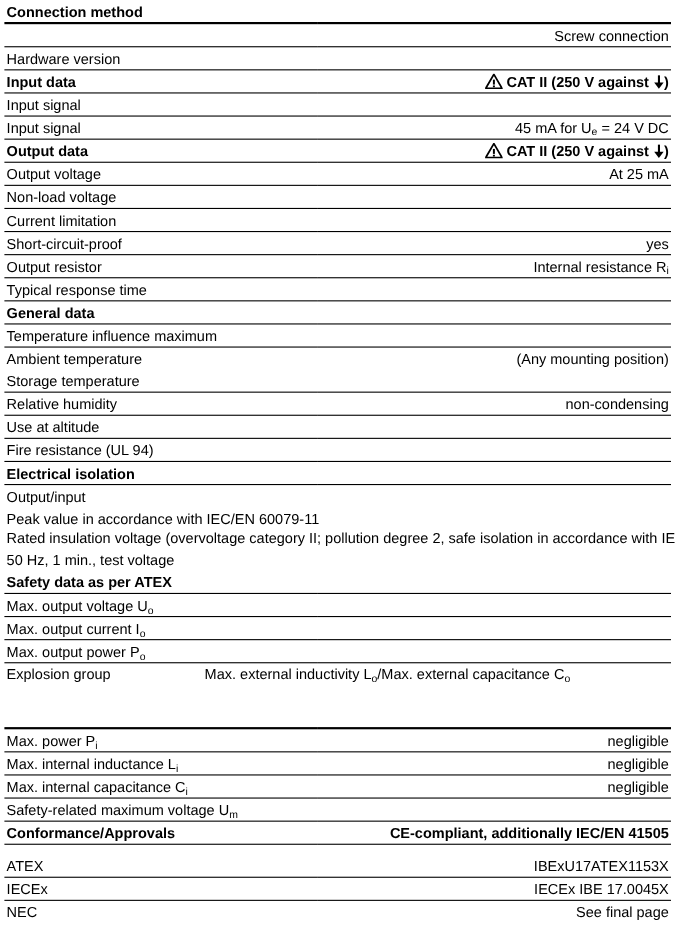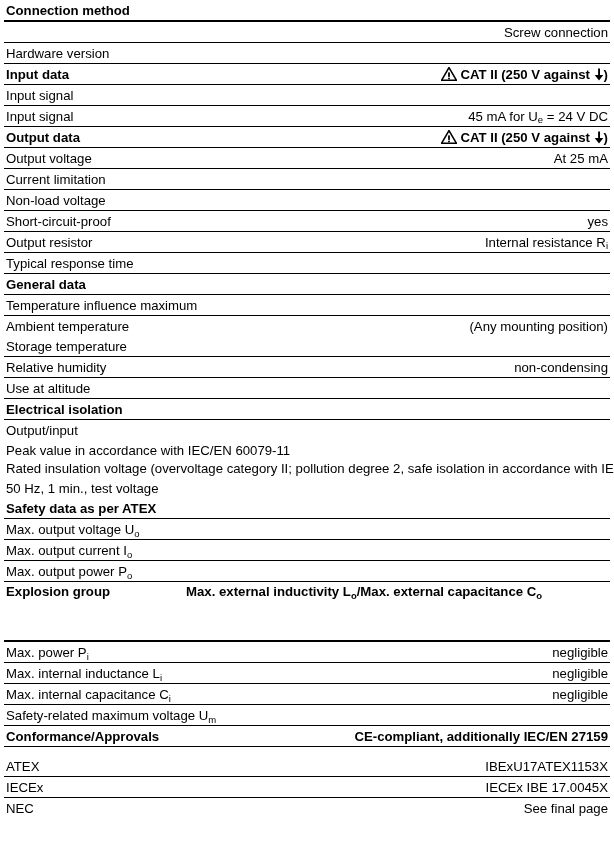--- a/index.html
+++ b/index.html
@@ -41,21 +41,21 @@
   
   .b   { font-weight: bold; margin-top: 40px; }
   .lbl { text-align: left; }
   .val { text-align: right; }
 
   td.label { width: 47%; }
   td.value { width: 53%; }
   td.full  { width: 100%; margin-top: 39px; }
 
   tr.h20 > td { height: 17px; }
-  tr.h-tall > td { height: 54px; font-weight: bold; }
+  tr.h-tall > td { height: 54px; }
   tr.h-atex > td { height: 26px; margin-left: 15px; }
 
   sub {
     font-size: 0.72em;
     vertical-align: baseline;
     position: relative;
     top: 0.28em;
     line-height: 0;
   }
 
@@ -142,25 +142,25 @@
             </svg>
           </span><span>)</span>
         </td>
       </tr>
 
       <tr class="rule-thin h20">
         <td class="label lbl">Output voltage</td>
         <td class="value val">At 25 mA</td>
       </tr>
       <tr class="rule-thin h20">
+        <td class="label lbl">Non-load voltage</td>
+        <td class="value val"></td>
+      </tr>
+      <tr class="rule-thin h20">
         <td class="label lbl">Current limitation</td>
-        <td class="value val"></td>
-      </tr>
-      <tr class="rule-thin h20">
-        <td class="label lbl">Non-load voltage</td>
         <td class="value val"></td>
       </tr>
       <tr class="rule-thin h20">
         <td class="label lbl">Short-circuit-proof</td>
         <td class="value val">yes</td>
       </tr>
       <tr class="rule-thin h20">
         <td class="label lbl">Output resistor</td>
         <td class="value val"><span>Internal resistance R</span><sub>i</sub></td>
       </tr>
@@ -184,20 +184,24 @@
       <tr class="rule-thin h20">
         <td class="label lbl">Storage temperature</td>
         <td class="value val"></td>
       </tr>
       <tr class="rule-thin h20">
         <td class="label lbl">Relative humidity</td>
         <td class="value val">non-condensing</td>
       </tr>
       <tr class="rule-thin h20">
         <td class="label lbl">Use at altitude</td>
+        <td class="value val"></td>
+      </tr>
+      <tr class="rule-thin h20">
+        <td class="label lbl">Fire resistance (UL 94)</td>
         <td class="value val"></td>
       </tr>
 
       <tr class="rule-thin h20">
         <td class="label b lbl">Electrical isolation</td>
         <td class="value val"></td>
       </tr>
       <tr class="rule-none h20">
         <td class="full lbl" colspan="2">Output/input</td>
       </tr>
@@ -246,21 +250,21 @@
         <td class="label lbl"><span>Max. internal capacitance C</span><sub>i</sub></td>
         <td class="value val">negligible</td>
       </tr>
       <tr class="rule-thin h20">
         <td class="label lbl"><span>Safety-related maximum voltage U</span><sub>m</sub></td>
         <td class="value val"></td>
       </tr>
 
       <tr class="rule-thin h20">
         <td class="label b lbl">Conformance/Approvals</td>
-        <td class="value val b">CE-compliant, additionally IEC/EN 27159</td>
+        <td class="value val b">CE-compliant, additionally IEC/EN 41505</td>
       </tr>
       <tr class="rule-thin h-atex">
         <td class="label lbl">ATEX</td>
         <td class="value val">IBExU17ATEX1153X</td>
       </tr>
       <tr class="rule-thin h20">
         <td class="label lbl">IECEx</td>
         <td class="value val">IECEx IBE 17.0045X</td>
       </tr>
       <tr class="rule-none h20">

